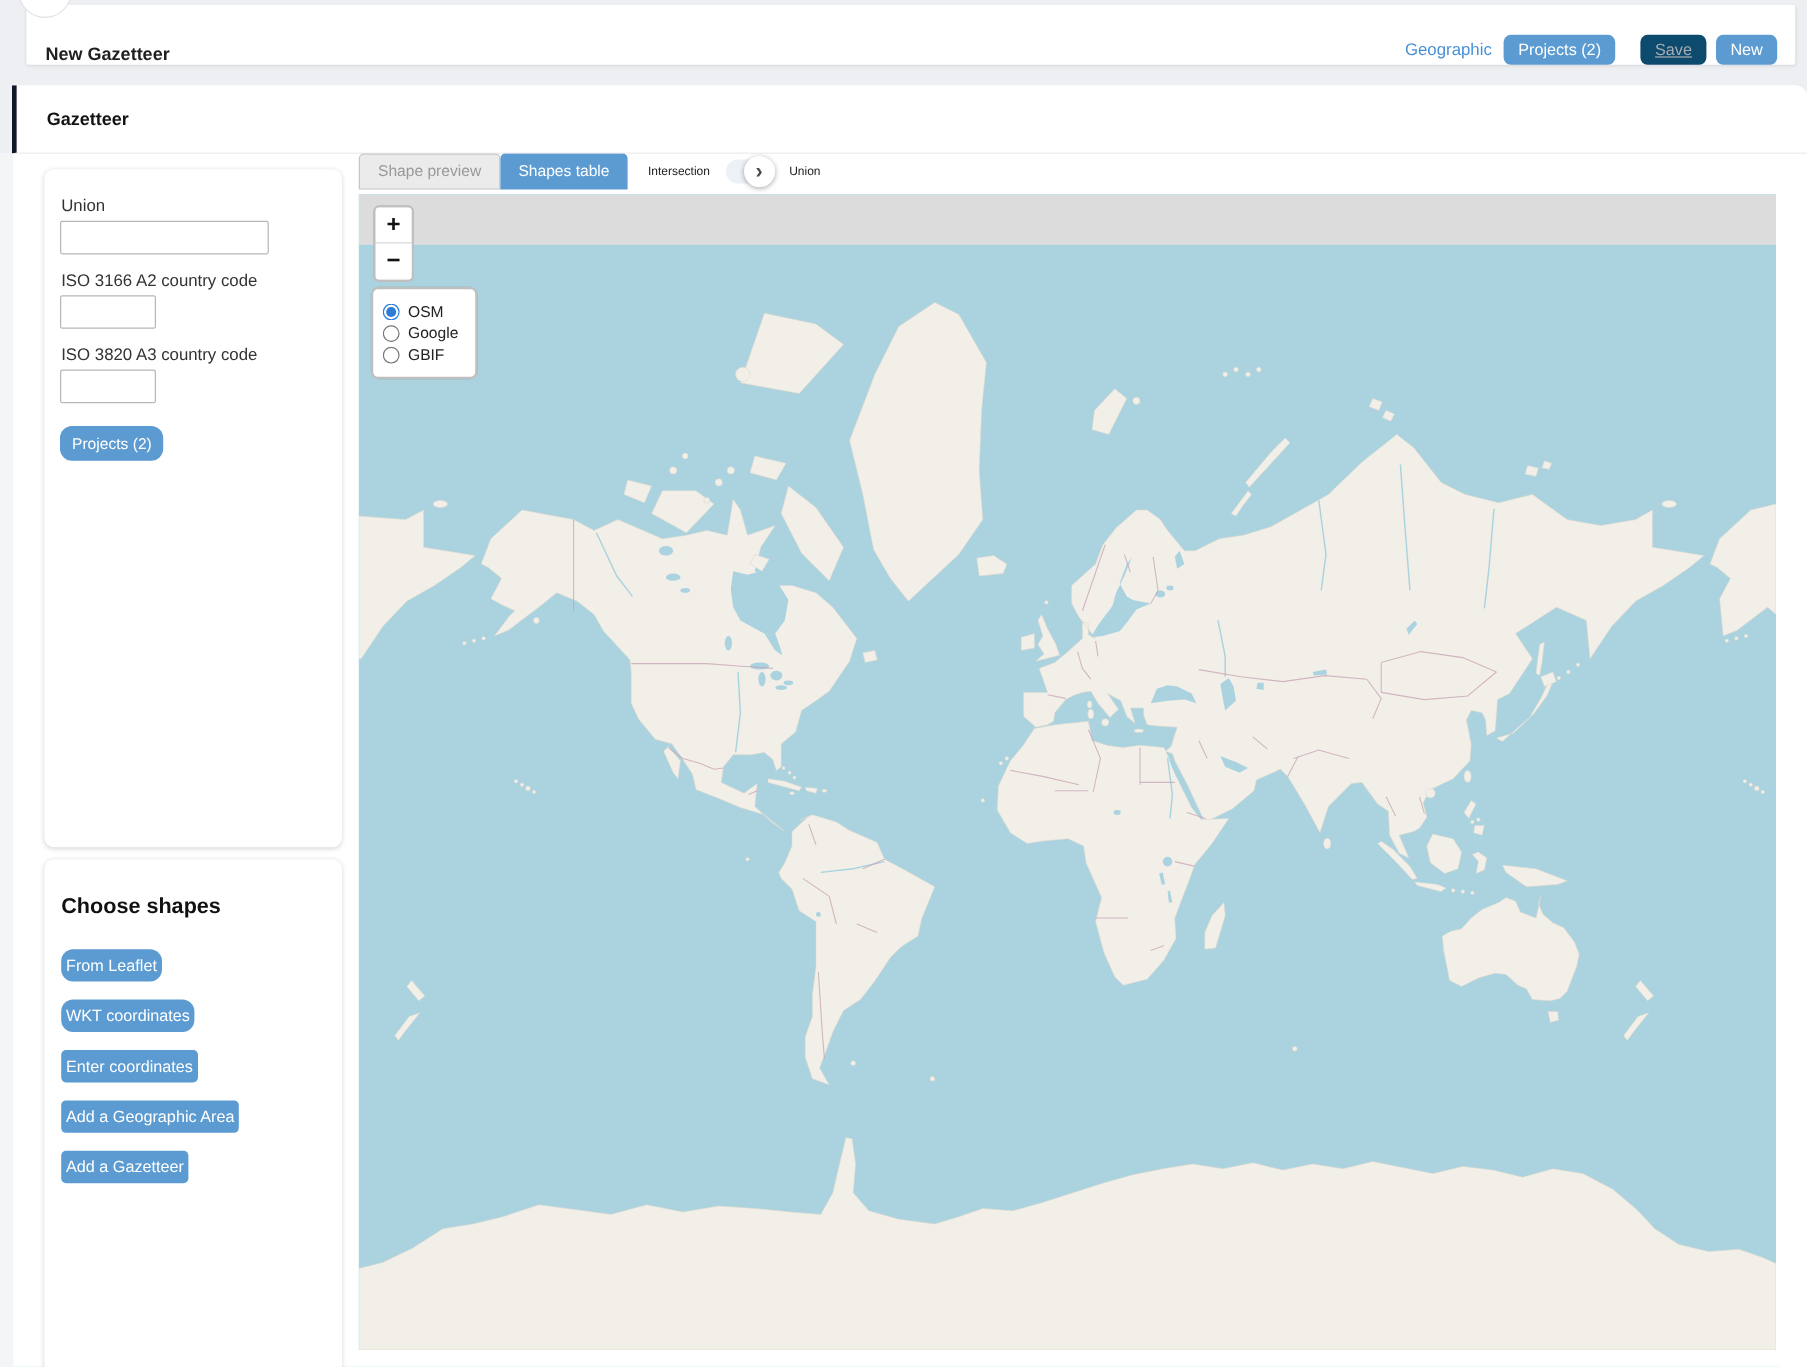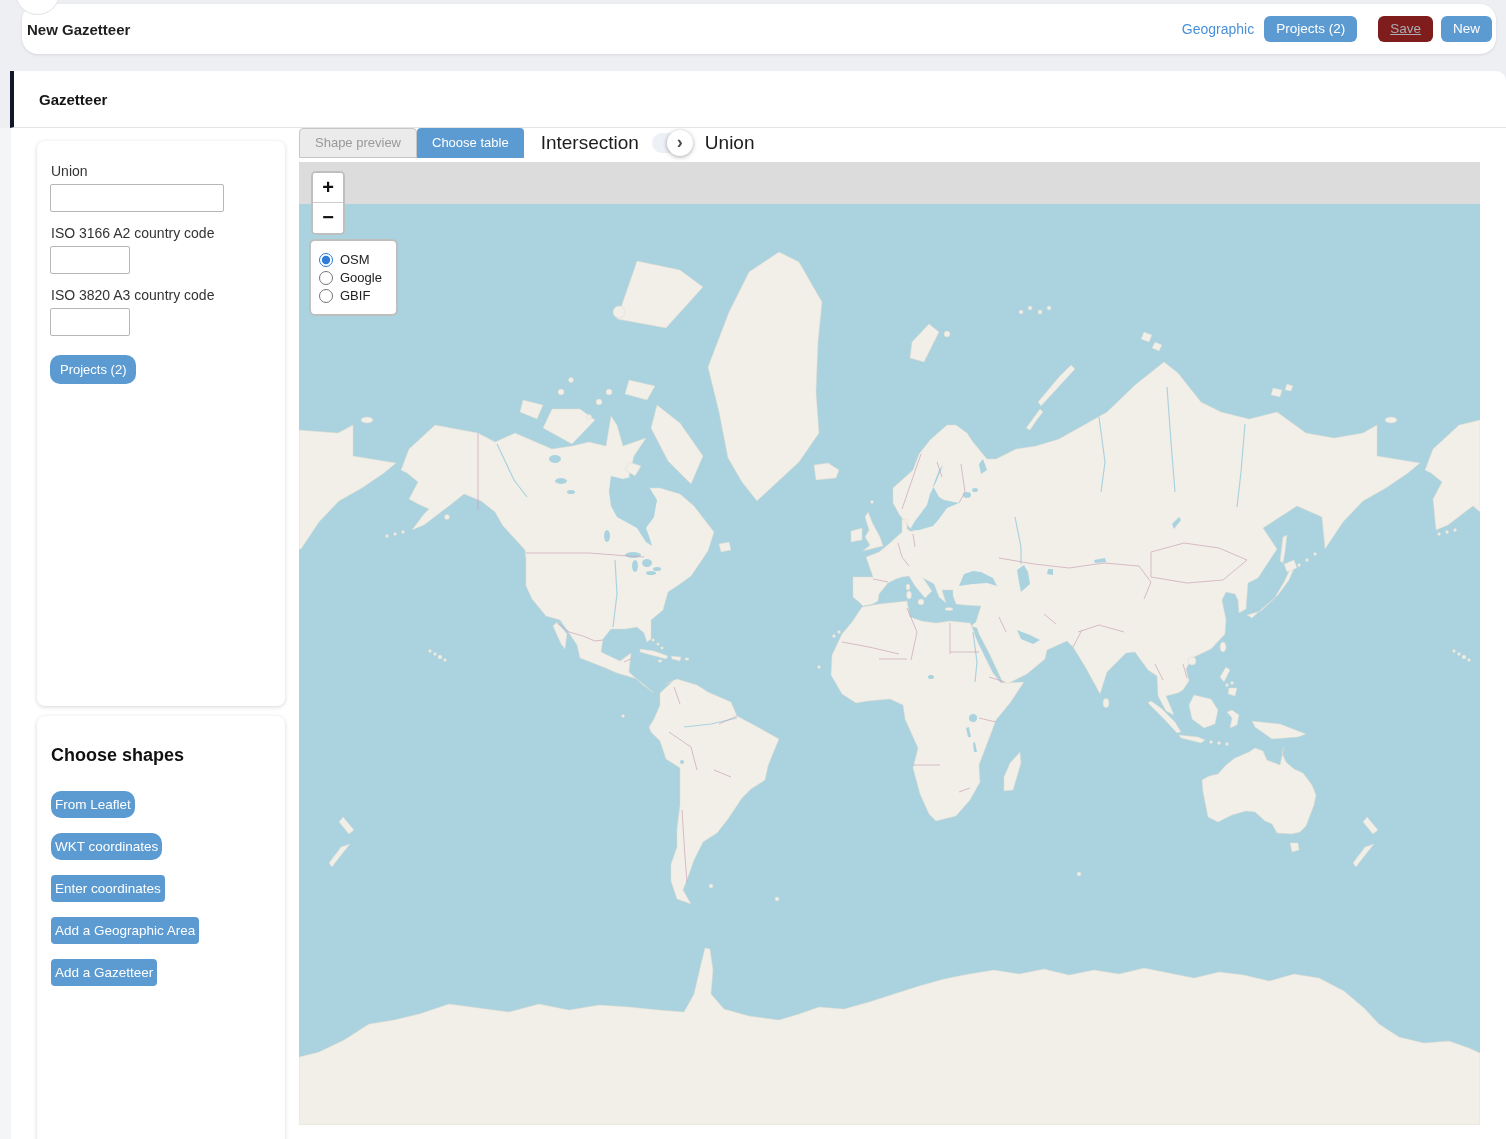--- a/index.html
+++ b/index.html
@@ -8,28 +8,28 @@
     width:1506px; height:1139px; position:relative; overflow:hidden;
     background:#ffffff; font-family:"Liberation Sans", sans-serif;
   }
   .top-bg { position:absolute; left:0; top:0; width:1506px; height:128px; background:#edeff3; }
   .left-strip { position:absolute; left:0; top:128px; width:11px; height:1011px; background:#f4f5f7; }
 
   
   .corner-circle { position:absolute; left:15px; top:-30px; width:45px; height:45px;
     border-radius:50%; background:#fff; border:1px solid #dfe2e6; z-index:3; }
   .header-card { position:absolute; left:22px; top:4px; width:1474px; height:50px;
-    background:#fff; border-radius:16px; box-shadow:0 1px 3px rgba(0,0,0,.10);
-    display:flex; align-items:center; padding:0 4px; z-index:2; }
+    background:#fff; border-radius:2px; box-shadow:0 1px 3px rgba(0,0,0,.10);
+    display:flex; align-items:flex-end; padding:0 15px; z-index:2; }
   .header-title { font-size:15px; font-weight:700; color:#1f1f1f; margin:0 0 0 1px; }
   .header-actions { margin-left:auto; display:flex; align-items:center; }
   .link { color:#4a90d9; font-size:14px; text-decoration:none; cursor:pointer; }
   .btn { font-family:inherit; font-size:13.5px; padding:6px 12px; border-radius:6px; border:none; cursor:pointer; line-height:1; }
   .btn-primary { background:#5b9bd1; color:#fff; }
-  .btn-disabled { background:#7f1d1d; color:#a9acb0;text-decoration:underline; }
+  .btn-disabled { background:#0c4a6e; color:#a9acb0;text-decoration:underline; }
   .m8 { margin-left:8px; } .m10 { margin-left:10px; } .m20 { margin-left:21px; }
 
   
   .section-bar { position:absolute; left:10px; top:71px; width:1496px; height:57px;
     background:#fff; border-left:4px solid #0f172a; border-bottom:1px solid #e4e4e4;
     border-radius:0 10px 0 0; display:flex; align-items:center; padding-left:25px;
     font-size:15px; font-weight:700; color:#141414; z-index:1; }
 
   
   .card { position:absolute; background:#fff; border-radius:8px; box-shadow:0 1px 4px rgba(0,0,0,.16); }
@@ -47,21 +47,21 @@
     font-size:13.5px; padding:6px 4px; margin:0 0 15px 1px; cursor:pointer; font-family:inherit; }
   .r10 { border-radius:10px; } .r4 { border-radius:4px; }
 
   
   .map-panel { position:absolute; left:299px; top:128px; width:1181px; height:997px; }
   .tabs { display:flex; align-items:center; height:30px; }
   .tab { height:30px; line-height:30px; padding:0 15px; font-size:13px;
     border-radius:4px 4px 0 0; cursor:pointer; }
   .tab.inactive { background:#ebebeb; border:1px solid #c6c6c6; color:#999; line-height:28px; }
   .tab.active { background:#5b9bd1; color:#fff; }
-  .mode-label { font-size:19px; color:#1c1c1c; margin-left:17px; }
+  .mode-label { font-size:10px; color:#1c1c1c; margin-left:17px; }
   .mode-label.union { margin-left:15px; }
   .toggle { position:relative; width:38px; height:20px; background:#edf0f6;
     border-radius:10px; margin-left:13px; cursor:pointer; }
   .knob { position:absolute; right:-3px; top:-3px; width:26px; height:26px; background:#fff;
     border-radius:50%; box-shadow:0 1px 4px rgba(0,0,0,.35);
     display:flex; align-items:center; justify-content:center; }
   .chev { font-size:18px; font-weight:700; color:#4a4a4a; line-height:1; margin-top:-2px; }
 
   .map { position:absolute; left:0; top:34px; width:1181px; height:963px;
     overflow:hidden; background:#aad3df; cursor:grab; }
@@ -121,21 +121,21 @@
   <button class="shape-btn r10">From Leaflet</button>
   <button class="shape-btn r10">WKT coordinates</button>
   <button class="shape-btn r4">Enter coordinates</button>
   <button class="shape-btn r4">Add a Geographic Area</button>
   <button class="shape-btn r4">Add a Gazetteer</button>
 </aside>
 
 <main class="map-panel">
   <div class="tabs">
     <div class="tab inactive">Shape preview</div>
-    <div class="tab active">Choose table</div>
+    <div class="tab active">Shapes table</div>
     <span class="mode-label">Intersection</span>
     <div class="toggle">
       <div class="knob">
         <span class="chev">›</span>
       </div>
     </div>
     <span class="mode-label union">Union</span>
   </div>
 
   <div class="map">

